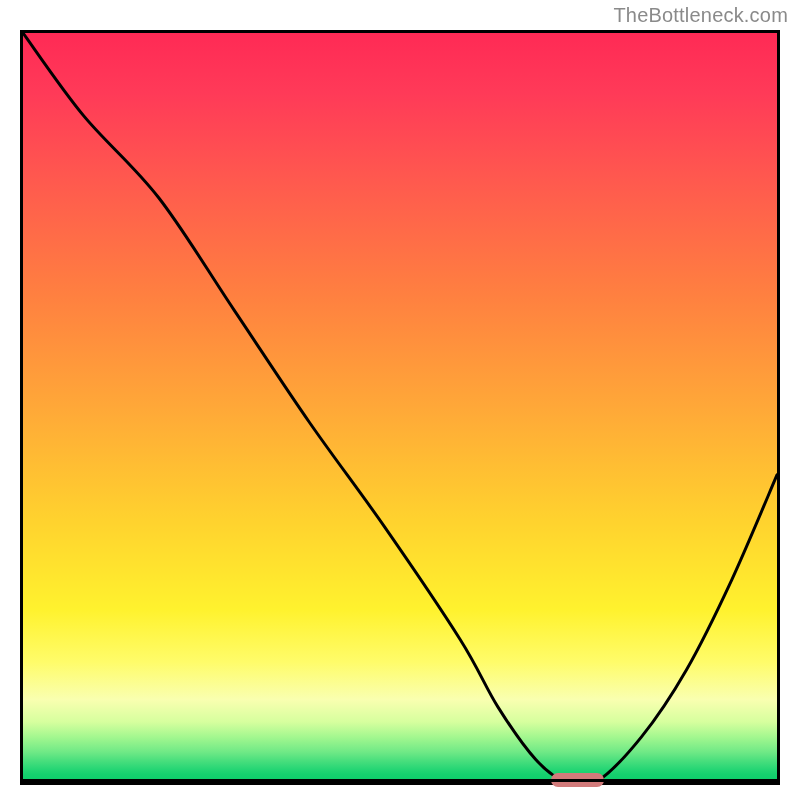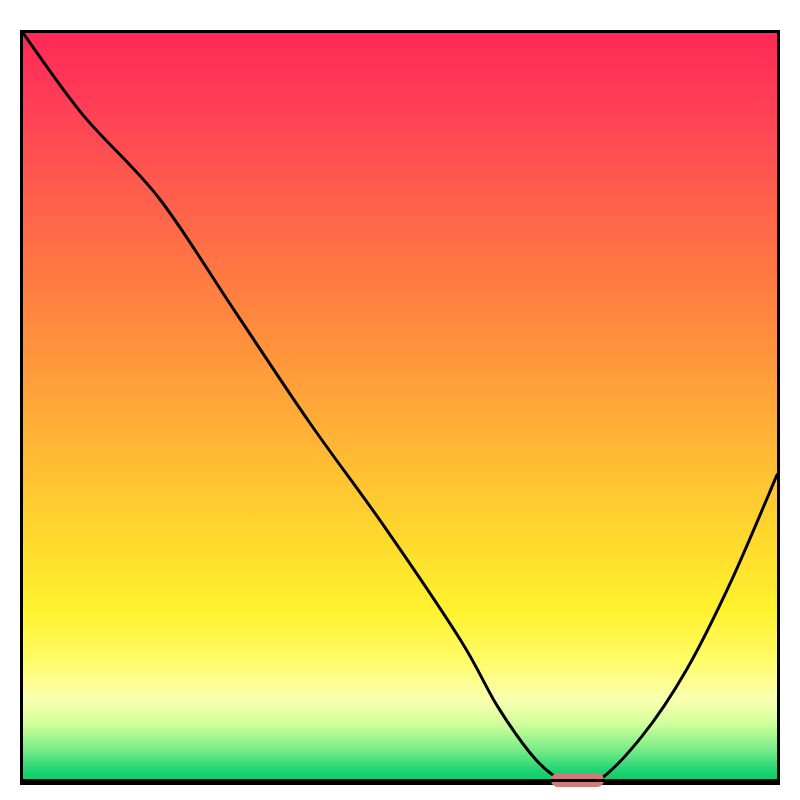--- a/index.html
+++ b/index.html
@@ -66,20 +66,21 @@
     font-size: 20px;
     color: #8a8a8a;
     font-weight: 500;
     letter-spacing: 0.2px;
   }
 </style>
 </head>
 <body>
 
 <div class="chart-wrap">
+  <div class="watermark">TheBottleneck.com</div>
   <div class="plot-area">
     <svg class="curve-svg" viewBox="0 0 760 755" preserveAspectRatio="none">
       <path id="curve-path" fill="none" stroke="#000" stroke-width="3" stroke-linejoin="round" stroke-linecap="round" d="M 0 0 C 10.133333333333335 13.84166666666666, 38.00000000000001 55.36666666666662, 60.800000000000004 83.04999999999995 C 83.6 110.73333333333329, 111.46666666666665 133.38333333333335, 136.79999999999998 166.10000000000002 C 162.13333333333333 198.8166666666667, 187.46666666666667 241.60000000000002, 212.8 279.35 C 238.13333333333335 317.1, 263.4666666666667 356.10833333333335, 288.8 392.6 C 314.1333333333333 429.0916666666667, 339.4666666666667 461.8083333333333, 364.8 498.29999999999995 C 390.1333333333333 534.7916666666666, 421.79999999999995 581.3499999999999, 440.79999999999995 611.55 C 459.79999999999995 641.75, 466.1333333333333 659.3666666666667, 478.8 679.5 C 491.4666666666667 699.6333333333333, 505.4000000000001 719.7666666666667, 516.8000000000001 732.35 C 528.2 744.9333333333334, 537.0666666666666 751.225, 547.1999999999999 755 C 557.3333333333333 758.775, 564.9333333333334 762.55, 577.6 755 C 590.2666666666667 747.45, 608 728.575, 623.1999999999999 709.7 C 638.3999999999999 690.825, 653.5999999999999 668.175, 668.8 641.75 C 684 615.325, 699.1999999999999 583.8666666666667, 714.4 551.15 C 729.6 518.4333333333333, 752.4 463.0666666666667, 760 445.45000000000005"></path>
     </svg>
     <div id="optimum" class="optimum-marker" style="width: 53.2px; left: 528.2px; bottom: -5px; background: rgb(209, 122, 122);"></div>
     <div class="baseline"></div>
   </div>
 </div>
 
 </body></html>

